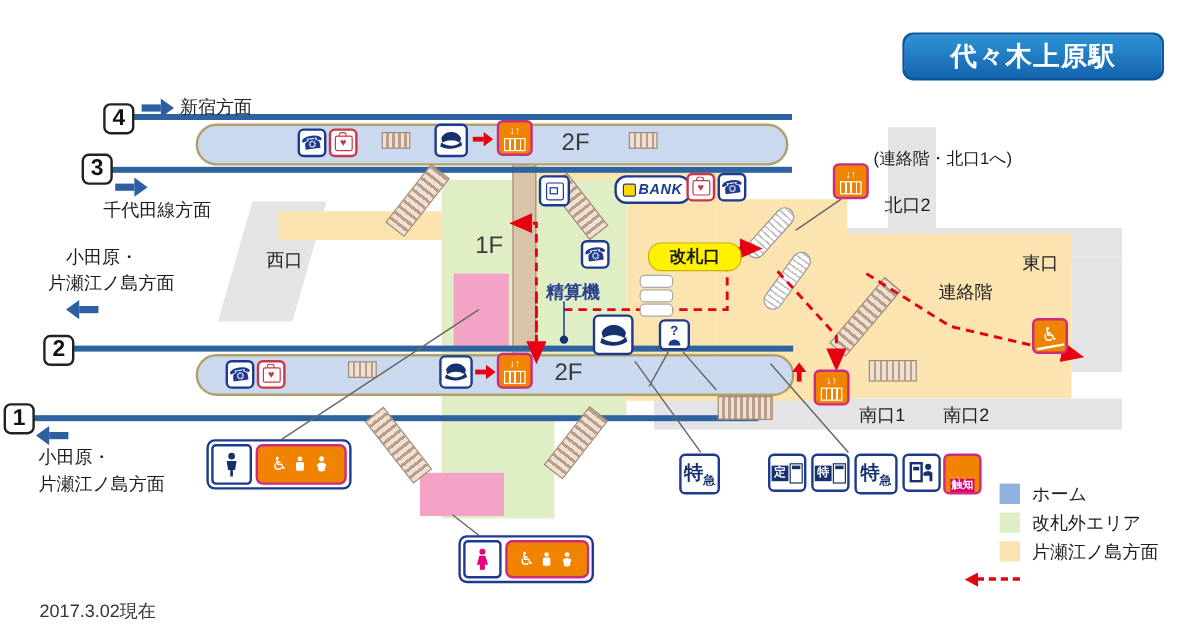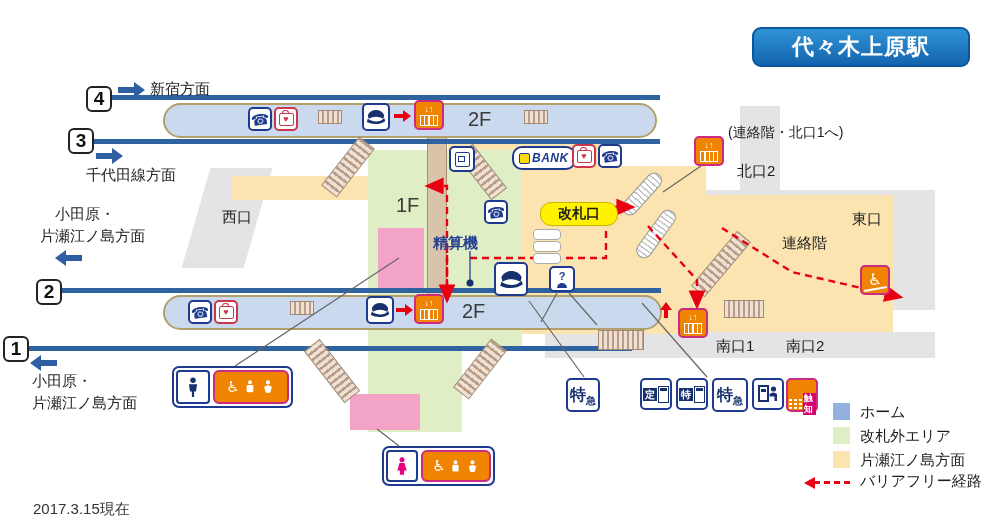--- a/index.html
+++ b/index.html
@@ -48,21 +48,21 @@
   .wc::after{content:"";position:absolute;bottom:3px;left:2px;width:23px;border-bottom:2px solid #fff;transform:rotate(-10deg)}
   .inter{flex-direction:column}
   .inter .q{color:#1d3a8f;font-size:11px;font-weight:bold;line-height:1}
   .inter .dome{width:10px;height:5px;background:#1d3a8f;border-radius:5px 5px 0 0;margin-top:1px}
   .tokkyu .t1{font-size:16px;font-weight:bold;color:#17306e;line-height:1}
   .tokkyu .t2{font-size:10px;font-weight:bold;color:#17306e;line-height:1;align-self:flex-end;margin-bottom:4px}
   .tm{gap:1px}
   .tm .badge{background:#17306e;color:#fff;font-size:10px;font-weight:bold;line-height:13px;padding:0 2px}
   .tm .machine{position:relative;width:9px;height:15px;border:1.5px solid #17306e}
   .tm .machine::before{content:"";position:absolute;top:1.5px;left:1px;right:1px;height:3px;background:#17306e}
-  .tac{flex-direction:row;justify-content:flex-end;padding-top:17px;gap:1px}
+  .tac{flex-direction:column;justify-content:flex-end;padding-top:17px;gap:1px}
   .tac .dots{width:22px;height:12px;background-image:radial-gradient(#fff 1.2px,transparent 1.4px);background-size:5px 4px}
   .tac .taclabel{background:#d6006e;color:#fff;font-size:9px;font-weight:bold;line-height:11px;padding:0 1px}
   .wcgroup{position:absolute;background:#fff;border:2px solid #1d3a8f;border-radius:7px;display:flex;gap:3px;padding:2px;z-index:10}
   .mf{background:#f08300;border:2px solid #cb2b80;border-radius:6px;display:flex;align-items:center;justify-content:center;gap:2px;color:#fff}
   .mf .glyph{color:#fff;font-size:15px;font-weight:bold}
   .persbox{background:#fff;border:2px solid #1d3a8f;border-radius:4px;display:flex;align-items:center;justify-content:center}
   .bank{position:absolute;height:20px;background:#fff;border:2px solid #1d3a8f;border-radius:10px;display:flex;align-items:center;gap:2px;
         padding:0 5px;z-index:10;font-size:12px;font-weight:bold;font-style:italic;color:#1d3a8f;letter-spacing:.5px}
   .bank .stamp{width:9px;height:9px;background:#ffd900;border:1px solid #1d3a8f;border-radius:2px}
   
@@ -153,21 +153,21 @@
       <line x1="557" y1="293" x2="541" y2="322"></line>
       <line x1="569" y1="293" x2="597" y2="325"></line>
     </g>
     <g stroke="#27418f" stroke-width="1.3">
       <line x1="470" y1="251" x2="470" y2="280"></line>
     </g>
     <circle cx="470" cy="283" r="3.5" fill="#17306e"></circle>
   </svg>
 
   <div class="title">代々木上原駅</div>
-  <div class="lbl" style="left:33px;top:500px;color:#333">2017.3.15現在</div>
+  <div class="lbl" style="left:33px;top:500px;color:#333">2017.3.02現在</div>
 
   <div class="numbox" style="left:86px;top:86px">4</div>
   <div class="arr arr-r" style="left:118px;top:82px">
       <span class="bar"></span>
       <span class="head"></span>
     </div>
   <div class="lbl" style="left:150px;top:80px">新宿方面</div>
 
   <div class="numbox" style="left:68px;top:128px">3</div>
   <div class="arr arr-r" style="left:96px;top:148px">
@@ -201,21 +201,21 @@
   <div class="lbl" style="left:737px;top:162px">北口2</div>
   <div class="lbl" style="left:728px;top:124px;font-size:14px">(連絡階・北口1へ)</div>
   <div class="lbl" style="left:782px;top:234px">連絡階</div>
   <div class="lbl" style="left:716px;top:337px">南口1</div>
   <div class="lbl" style="left:786px;top:337px">南口2</div>
 
   <div class="gatepill">改札口</div>
   <div class="gateslot" style="left:533px;top:229px"></div>
   <div class="gateslot" style="left:533px;top:241px"></div>
   <div class="gateslot" style="left:533px;top:253px"></div>
-  <div class="lbl blue-lbl" style="left:433px;top:234px">精算機</div>
+  <div class="lbl blue-lbl" style="left:455px;top:234px">精算機</div>
 
   <div class="ic" style="left:248px;top:107px;width:24px;height:24px">
       <span class="glyph" style="font-size:15px;transform:rotate(-8deg)">☎</span>
     </div>
   <div class="ic red-frame" style="left:274px;top:107px;width:24px;height:24px">
       <span class="aedbag">
         <span class="heart">♥</span>
       </span>
     </div>
   <div class="ic" style="left:362px;top:103px;width:28px;height:28px">
@@ -372,15 +372,14 @@
   <div class="leg-swatch" style="left:833px;top:403px;background:#92b1de"></div>
   <div class="lbl" style="left:860px;top:403px">ホーム</div>
   <div class="leg-swatch" style="left:833px;top:427px;background:#e0eec6"></div>
   <div class="lbl" style="left:860px;top:427px">改札外エリア</div>
   <div class="leg-swatch" style="left:833px;top:451px;background:#fbe4b0"></div>
   <div class="lbl" style="left:860px;top:451px">片瀬江ノ島方面</div>
   <div class="leg-route" style="left:804px;top:477px">
       <span class="head"></span>
       <span class="dash"></span>
     </div>
-  <div class="lbl" style="left:860px;top:472px">バリアフリー経路</div>
 
 </div>
 
 </body></html>

